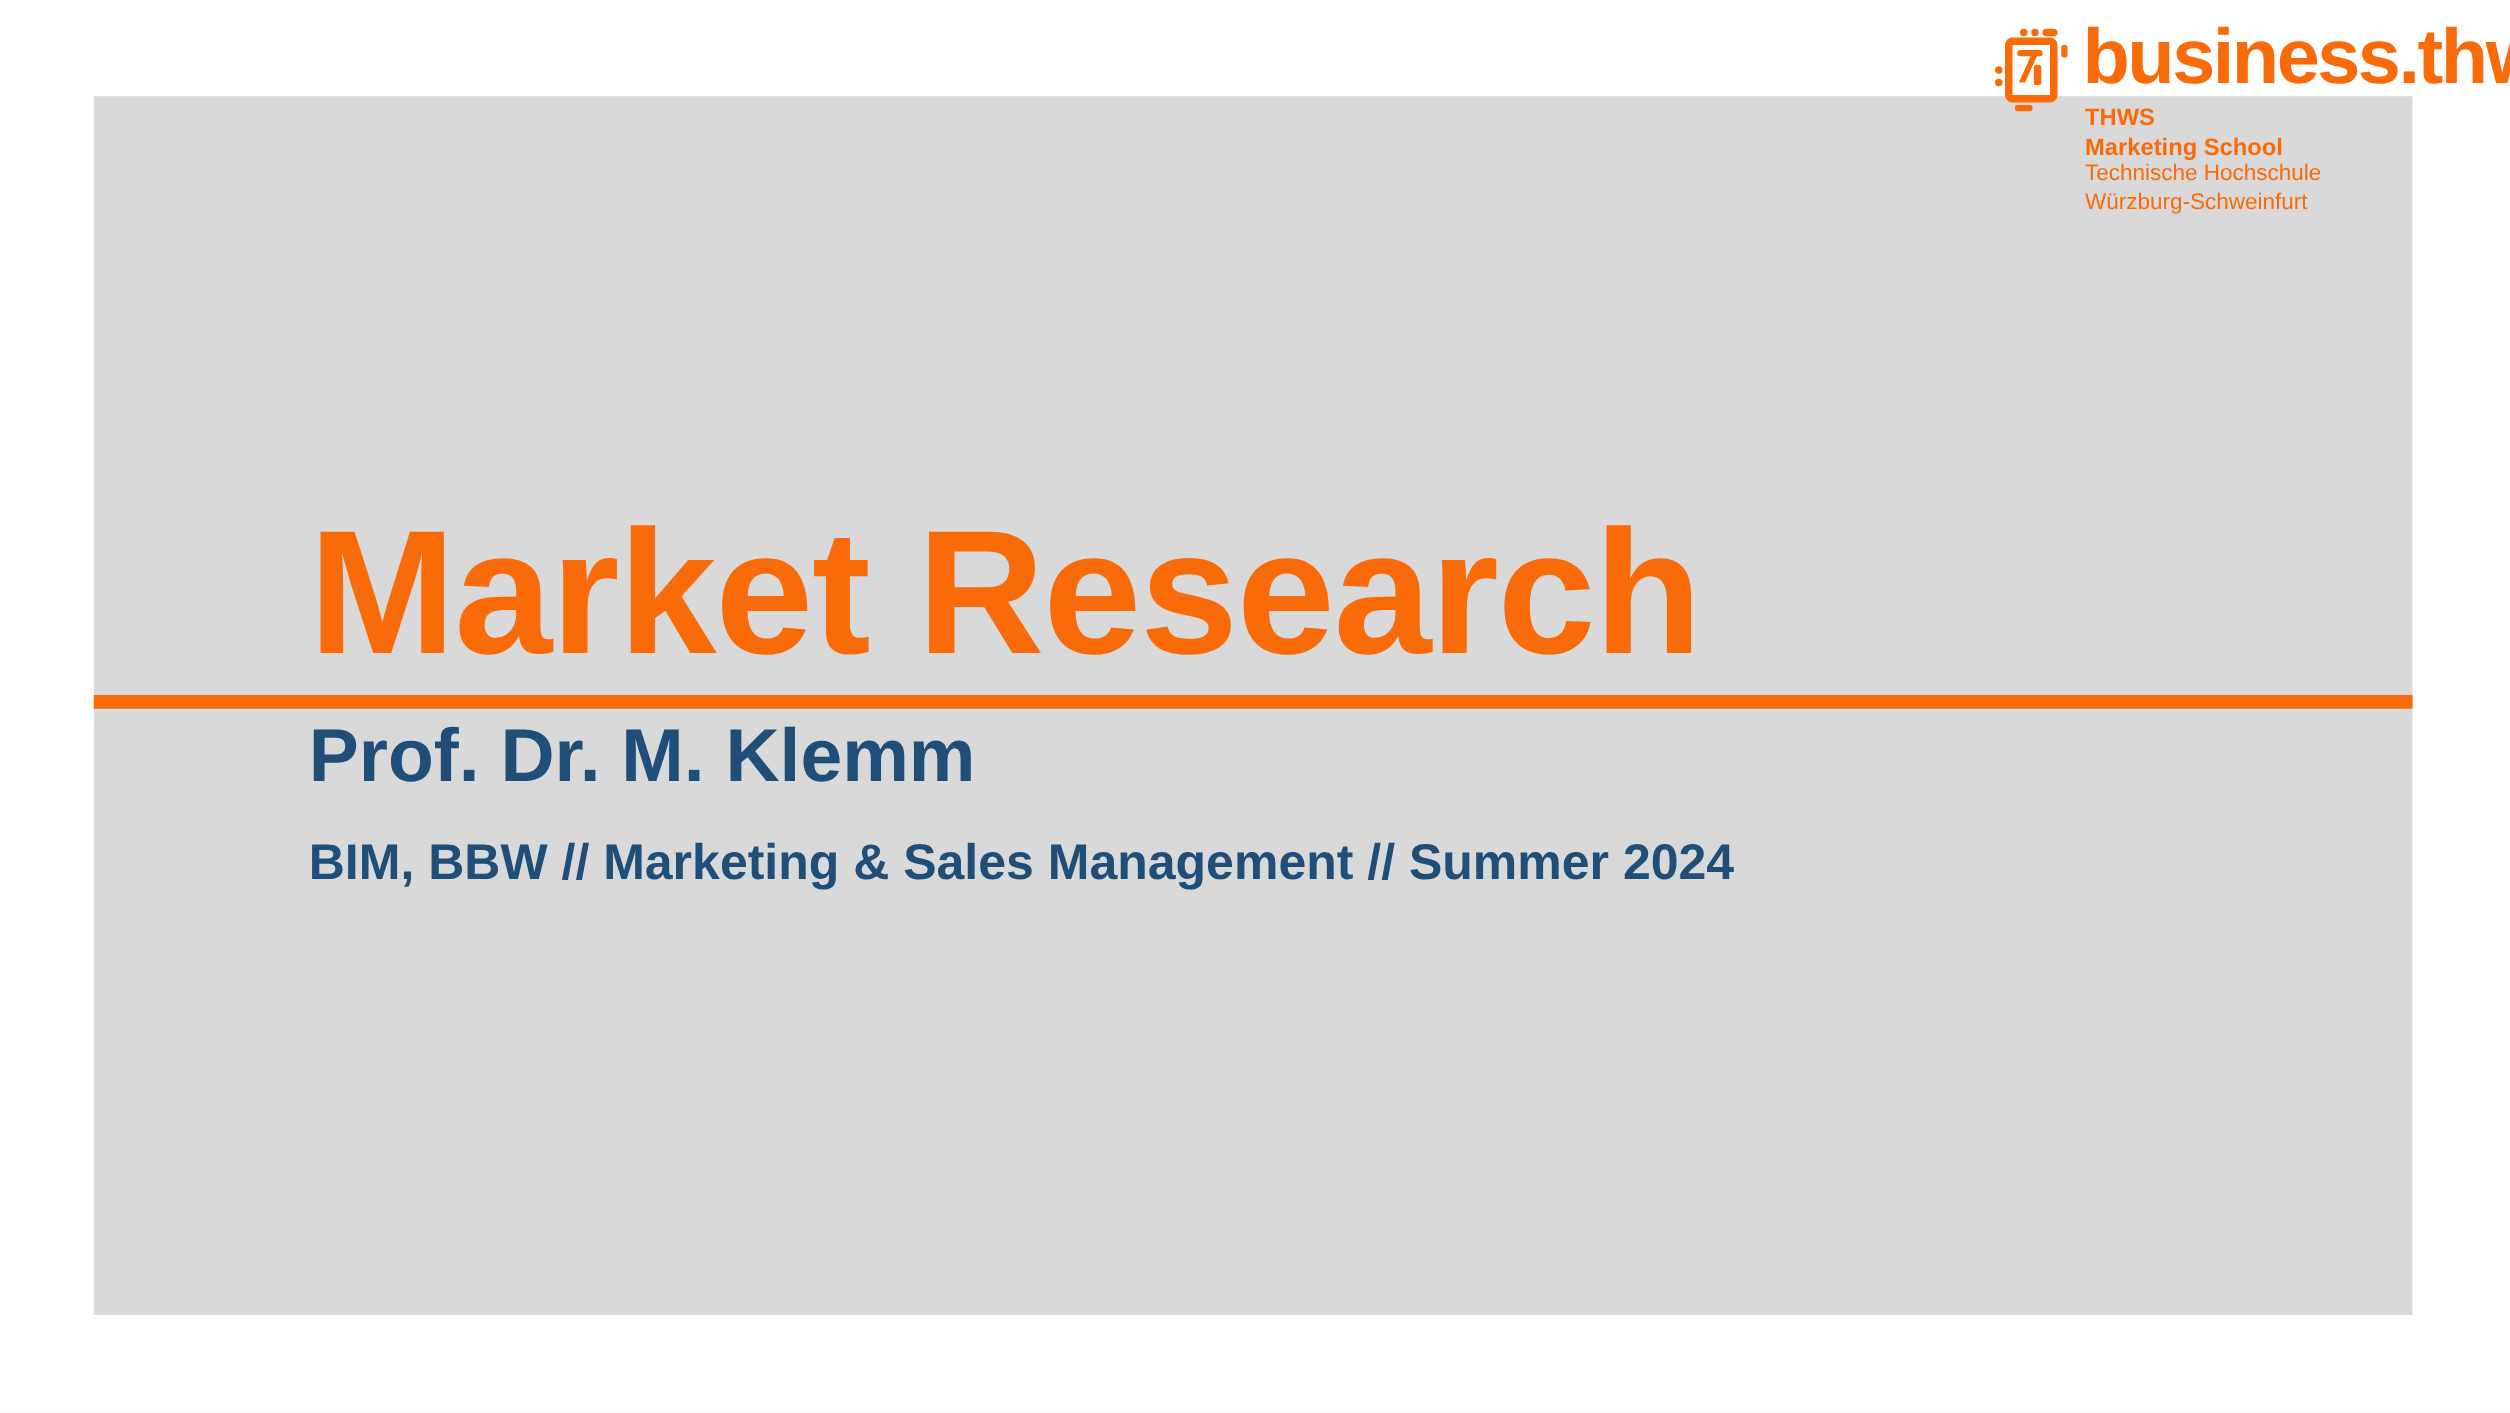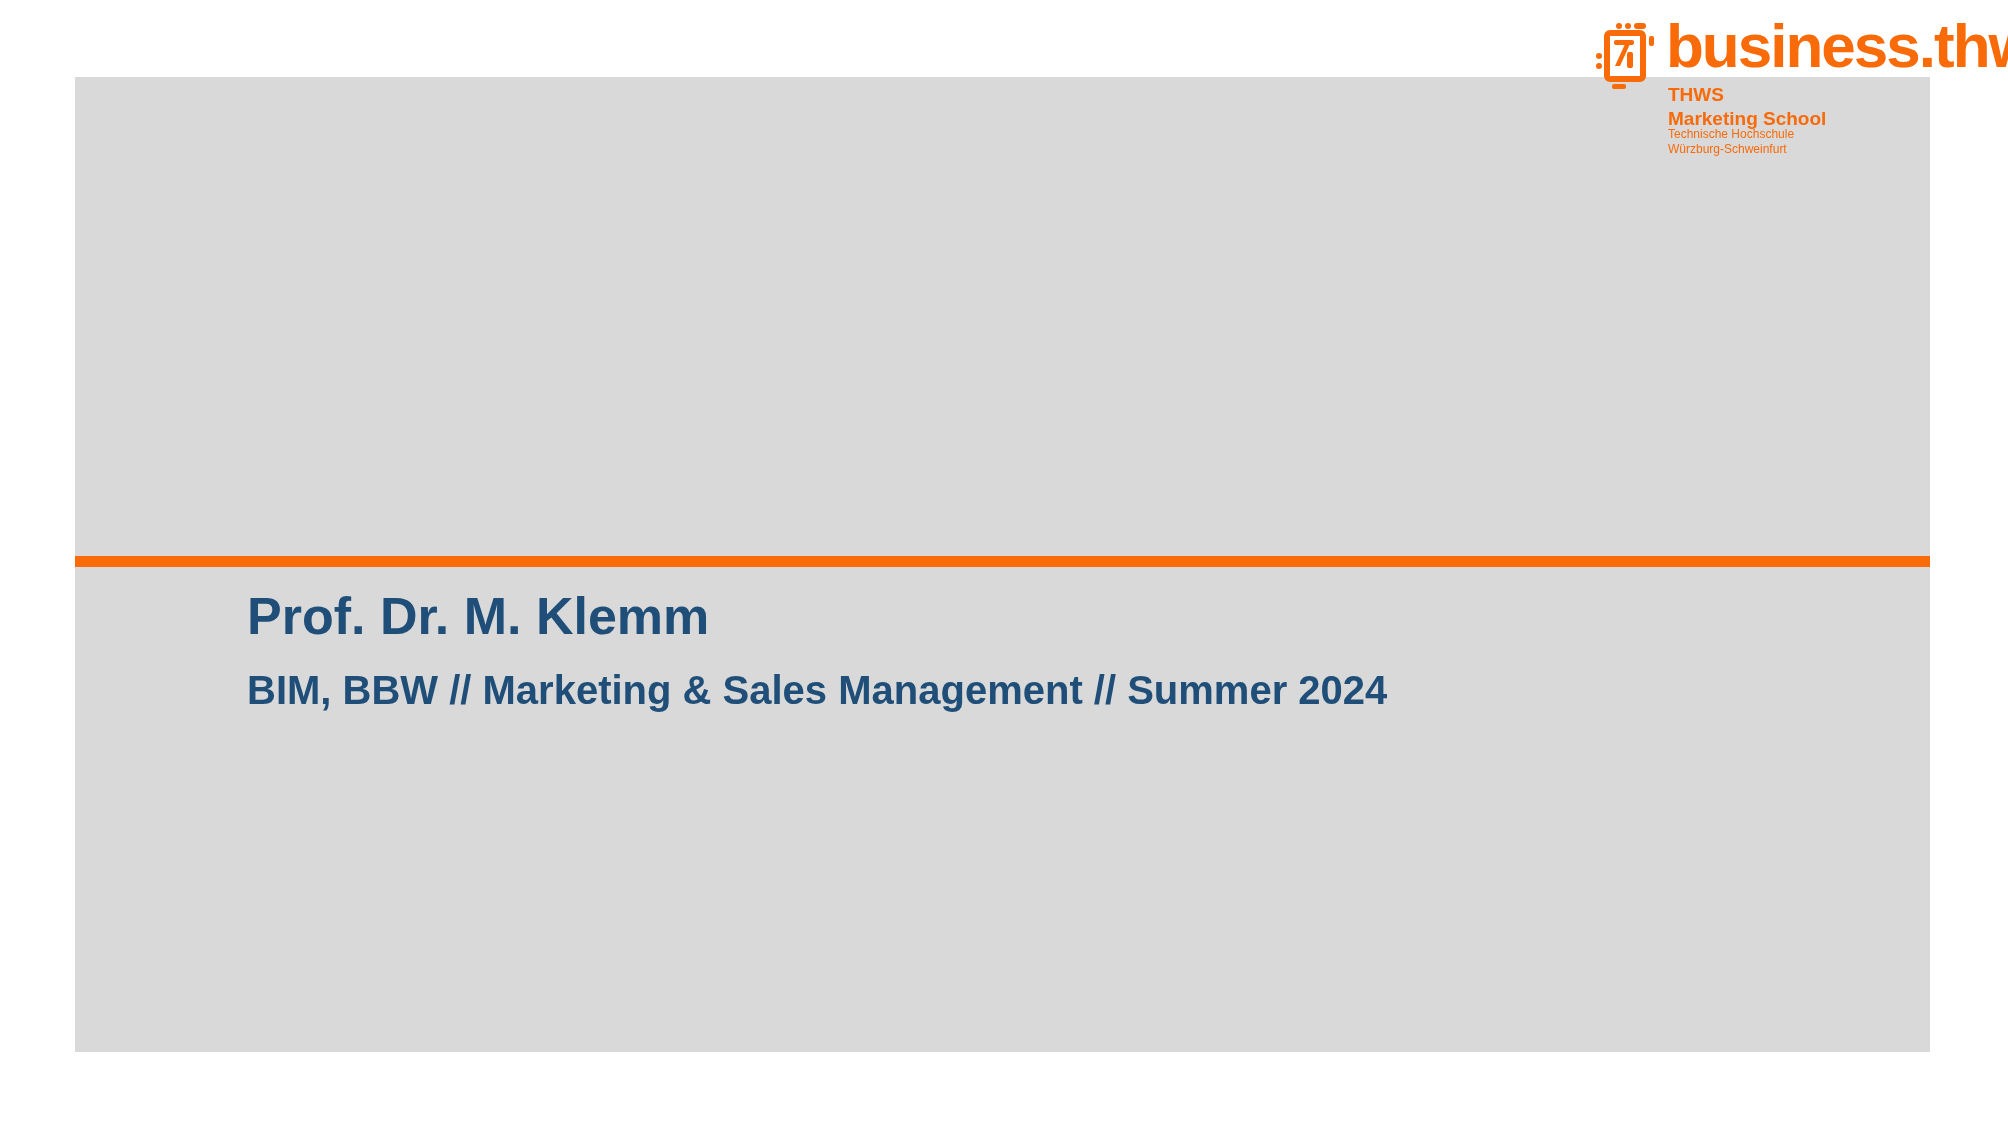--- a/index.html
+++ b/index.html
@@ -71,21 +71,21 @@
     font-size: 19px;
     font-weight: 700;
     color: #f96a08;
     line-height: 1.28;
     white-space: nowrap;
   }
   #logo-sub2 {
     position: absolute;
     left: 72px;
     top: 110px;
-    font-size: 12px;
+    font-size: 18px;
     font-weight: 400;
     color: #f96a08;
     line-height: 1.28;
     white-space: nowrap;
   }
 
   
   #title {
     position: absolute;
     left: 247px;
@@ -106,26 +106,25 @@
     width: 1855px;
     height: 11px;
     background: #f96a08;
   }
 
   
   #author {
     position: absolute;
     left: 247px;
     top: 572px;
-    font-size: 52px;
+    font-size: 60px;
     font-weight: 700;
     color: #1f4e79;
     line-height: 1.1;
     white-space: nowrap;
-    margin-top: 16px;
   }
 
   
   #course {
     position: absolute;
     left: 247px;
     top: 668px;
     font-size: 40px;
     font-weight: 700;
     color: #1f4e79;
@@ -174,20 +173,21 @@
       <div>Marketing School</div>
     </div>
 
     <div id="logo-sub2">
       <div>Technische Hochschule</div>
       <div>Würzburg-Schweinfurt</div>
     </div>
 
   </div>
 
+  <div id="title">Market Research</div>
 
   <div id="rule"></div>
 
   <div id="author">Prof. Dr. M. Klemm</div>
 
   <div id="course">BIM, BBW // Marketing &amp; Sales Management // Summer 2024</div>
 
 </div>
 
 </body></html>

